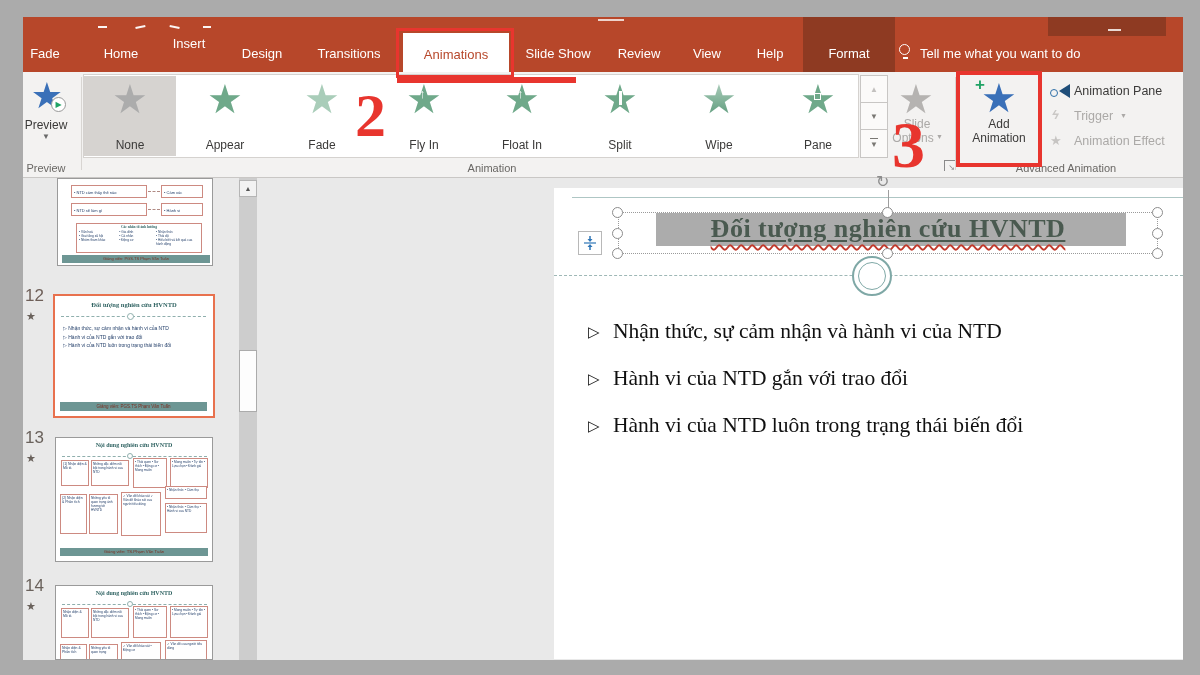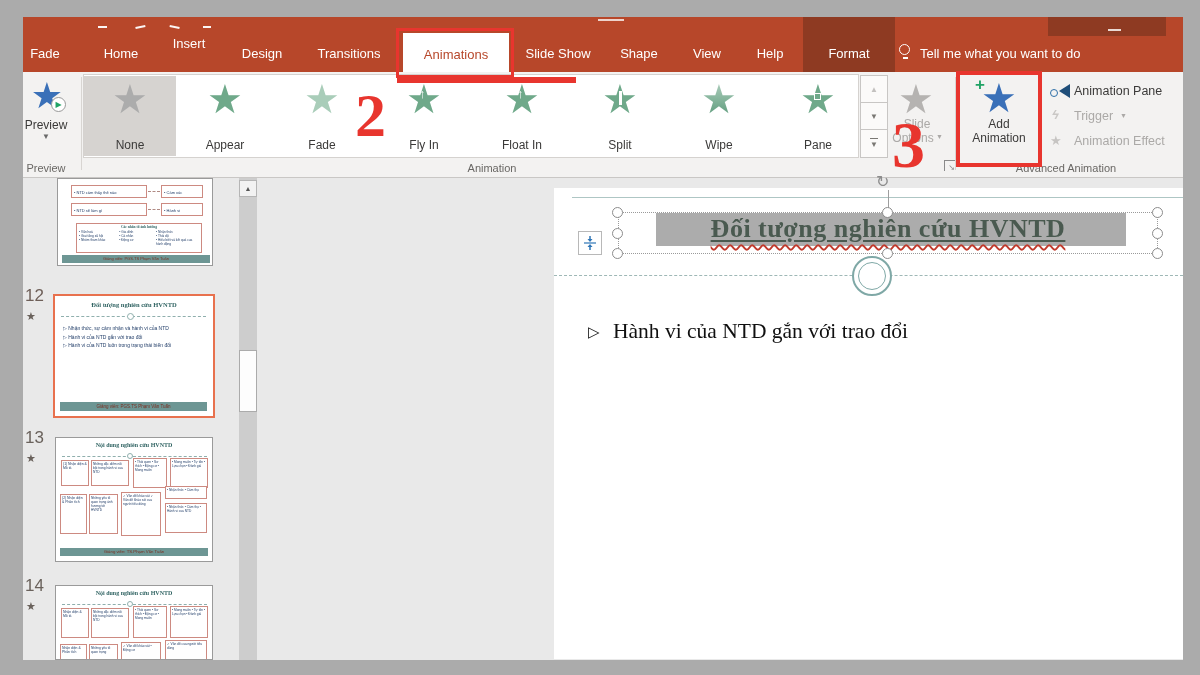--- a/index.html
+++ b/index.html
@@ -57,21 +57,21 @@
 
 <span class="abs tab ctrx" style="left:45px;top:46px">Fade</span>
 <span class="abs tab ctrx" style="left:121px;top:46px">Home</span>
 <span class="abs tab ctrx" style="left:189px;top:36px">Insert</span>
 <span class="abs tab ctrx" style="left:262px;top:46px">Design</span>
 <span class="abs tab ctrx" style="left:349px;top:46px">Transitions</span>
 <div class="abs activetab ctr" style="left:403px;top:33px;width:106px;height:43px;font-size:13px">
   <span>Animations</span>
 </div>
 <span class="abs tab ctrx" style="left:558px;top:46px">Slide Show</span>
-<span class="abs tab ctrx" style="left:639px;top:46px">Shape</span>
+<span class="abs tab ctrx" style="left:639px;top:46px">Review</span>
 <span class="abs tab ctrx" style="left:707px;top:46px">View</span>
 <span class="abs tab ctrx" style="left:770px;top:46px">Help</span>
 <span class="abs tab ctrx" style="left:849px;top:46px">Format</span>
 
 <span class="abs" style="left:899px;top:44px;width:11px;height:11px;border:1.5px solid #fff;border-radius:50%"></span>
 <span class="abs" style="left:903px;top:56px;width:5px;height:3px;border-bottom:2px solid #fff"></span>
 <span class="abs tab" style="left:920px;top:46px">Tell me what you want to do</span>
 
 <div class="abs ribbon" style="left:23px;top:72px;width:1160px;height:106px"></div>
 
@@ -286,15 +286,23 @@
     <polygon points="5.5,4 10.5,4 8,7" fill="#2E75B6"></polygon>
     <line x1="2" y1="8" x2="14" y2="8" stroke="#2E75B6" stroke-width="1.2"></line>
     <line x1="8" y1="15" x2="8" y2="12" stroke="#2E75B6" stroke-width="1.5"></line>
     <polygon points="5.5,12 10.5,12 8,9" fill="#2E75B6"></polygon>
   </svg>
 </div>
 
 <div class="abs" style="left:588px;top:316px;width:580px">
   <div style="height:47px;line-height:30px">
     <span style="font-size:15px;color:#111;vertical-align:1px">▷</span>
+    <span class="serif" style="font-size:21.5px;color:#101010;margin-left:9px">Nhận thức, sự cảm nhận và hành vi của NTD</span>
+  </div>
+  <div style="height:47px;line-height:30px">
+    <span style="font-size:15px;color:#111;vertical-align:1px">▷</span>
     <span class="serif" style="font-size:21.5px;color:#101010;margin-left:9px">Hành vi của NTD gắn với trao đổi</span>
   </div>
+  <div style="height:47px;line-height:30px">
+    <span style="font-size:15px;color:#111;vertical-align:1px">▷</span>
+    <span class="serif" style="font-size:21.5px;color:#101010;margin-left:9px">Hành vi của NTD luôn trong trạng thái biến đổi</span>
+  </div>
 </div>
 
 </body></html>

